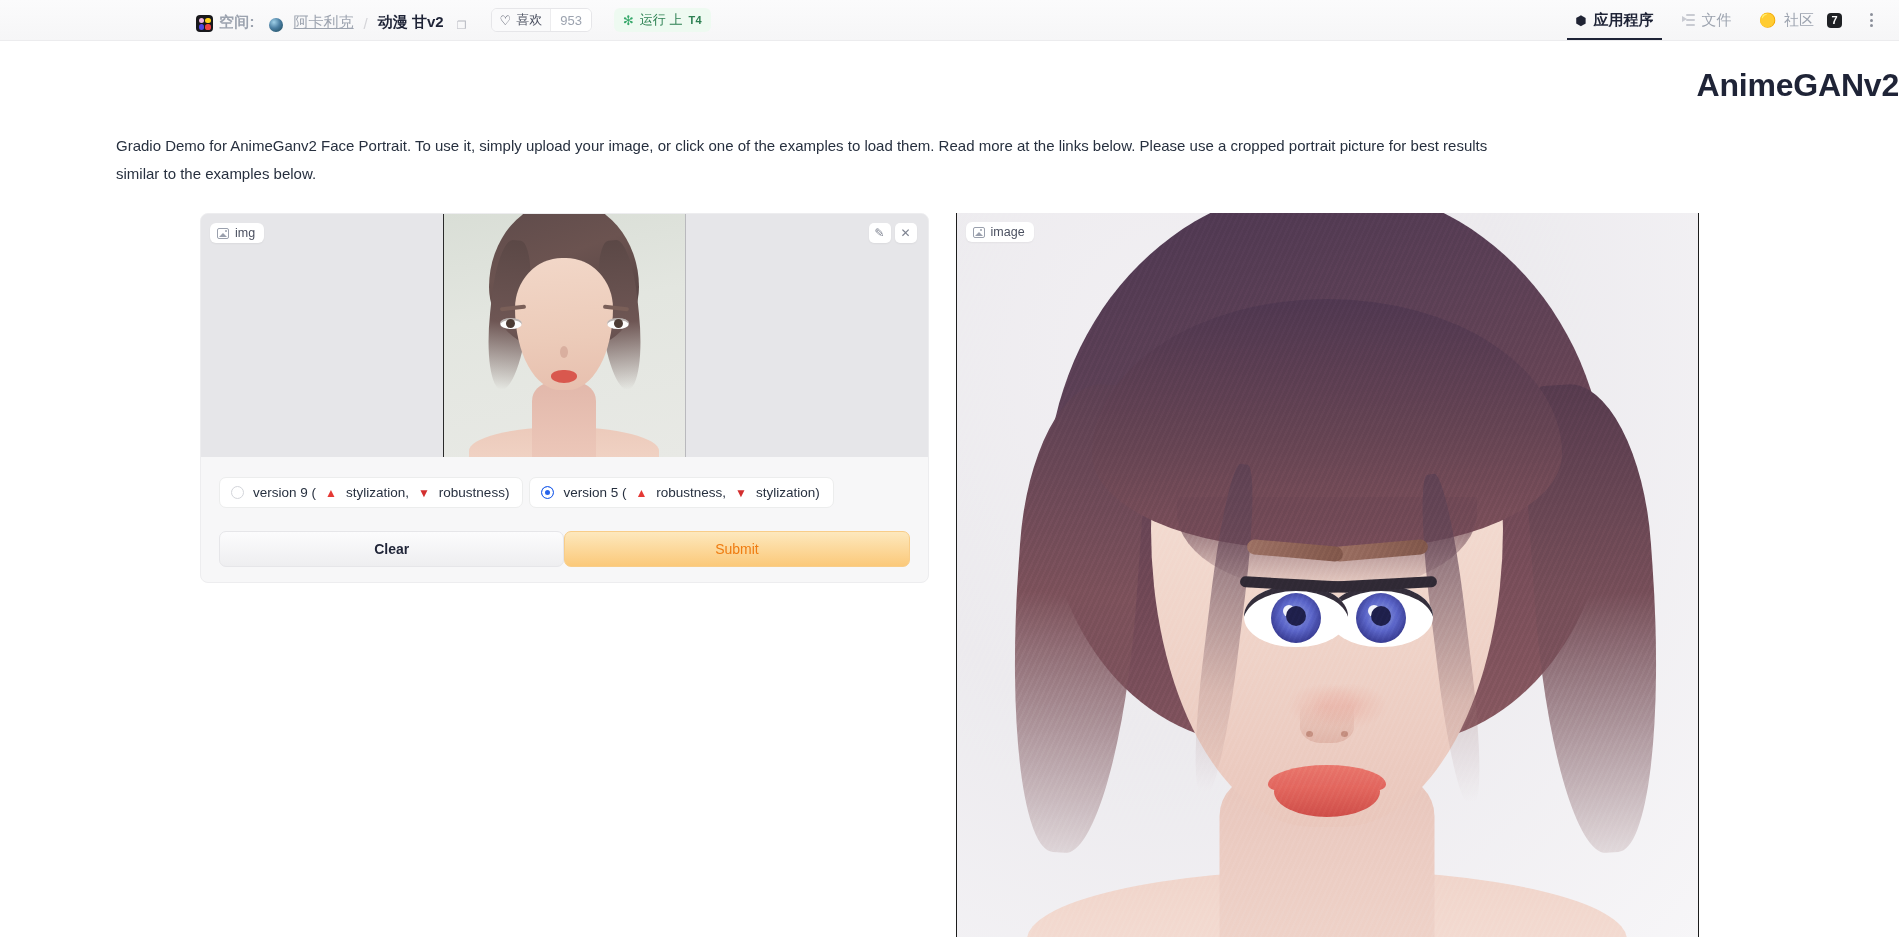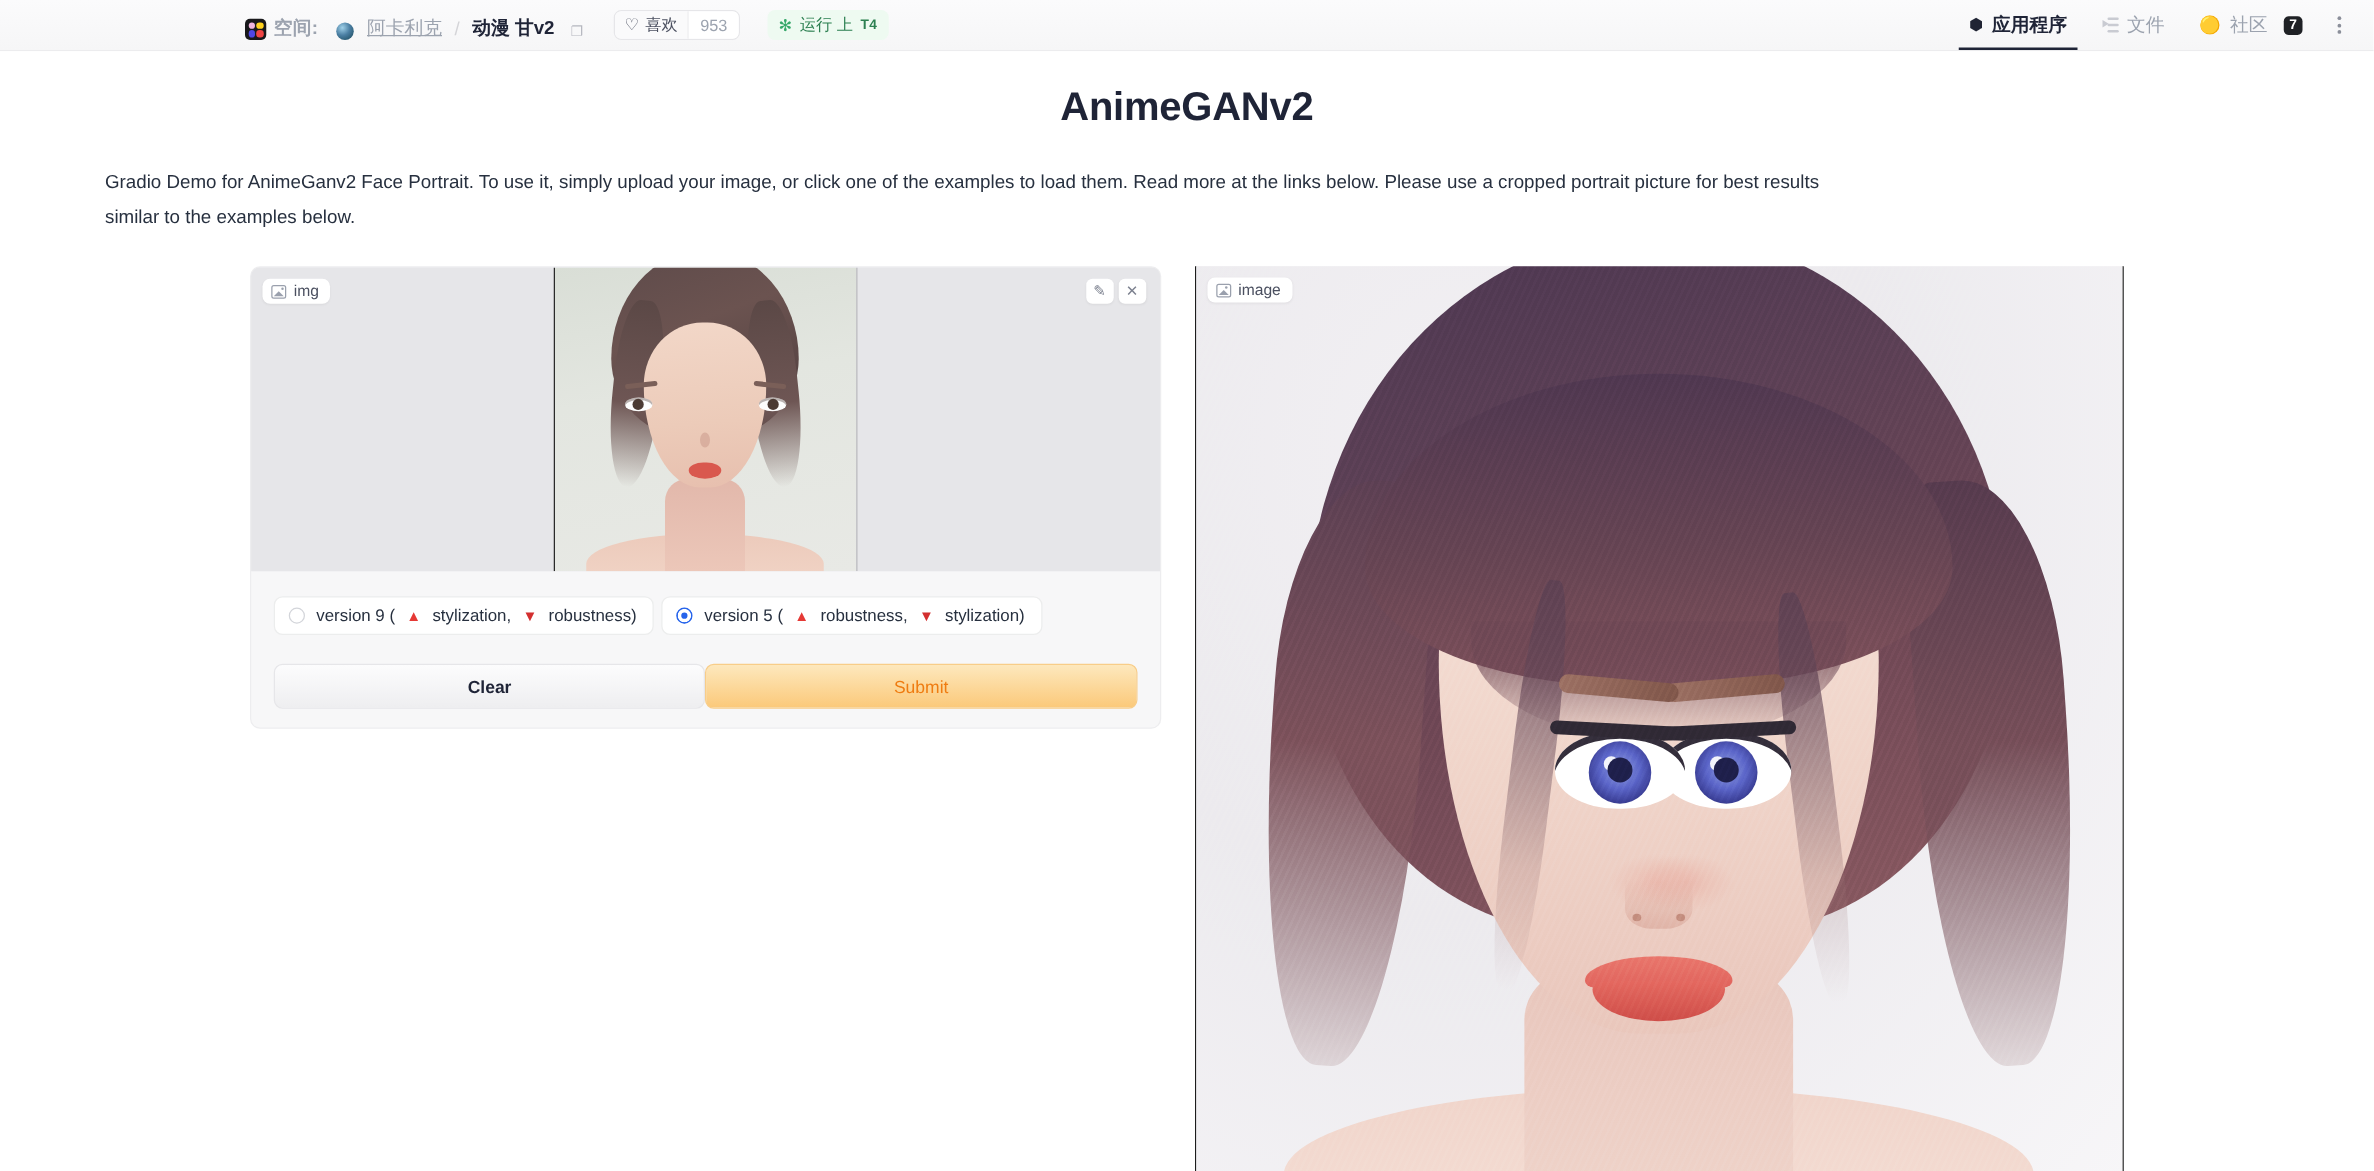--- a/index.html
+++ b/index.html
@@ -167,31 +167,31 @@
   .kebab i { width:3px; height:3px; border-radius:50%; background:#8b8f9a; display:block;}
 
   
   .page {
     position: relative;
     width: 100%;
     height: calc(937px - 41px);
     background:#ffffff;
   }
   .app-title {
-    text-align: center;
+    text-align: right;
     font-size: 32px;
     font-weight: 700;
     color: #1f2437;
     margin: 0;
     padding-top: 26px;
     letter-spacing: -0.2px;
   }
   .app-desc {
     margin: 0;
-    padding: 28px 200px 0 84px;
+    padding: 28px 200px 0 116px;
     font-size: 15px;
     line-height: 28px;
     color: #27303f;
     max-width: 1700px;
   }
 
   
   .panels {
     position: absolute;
     top: 172px;

